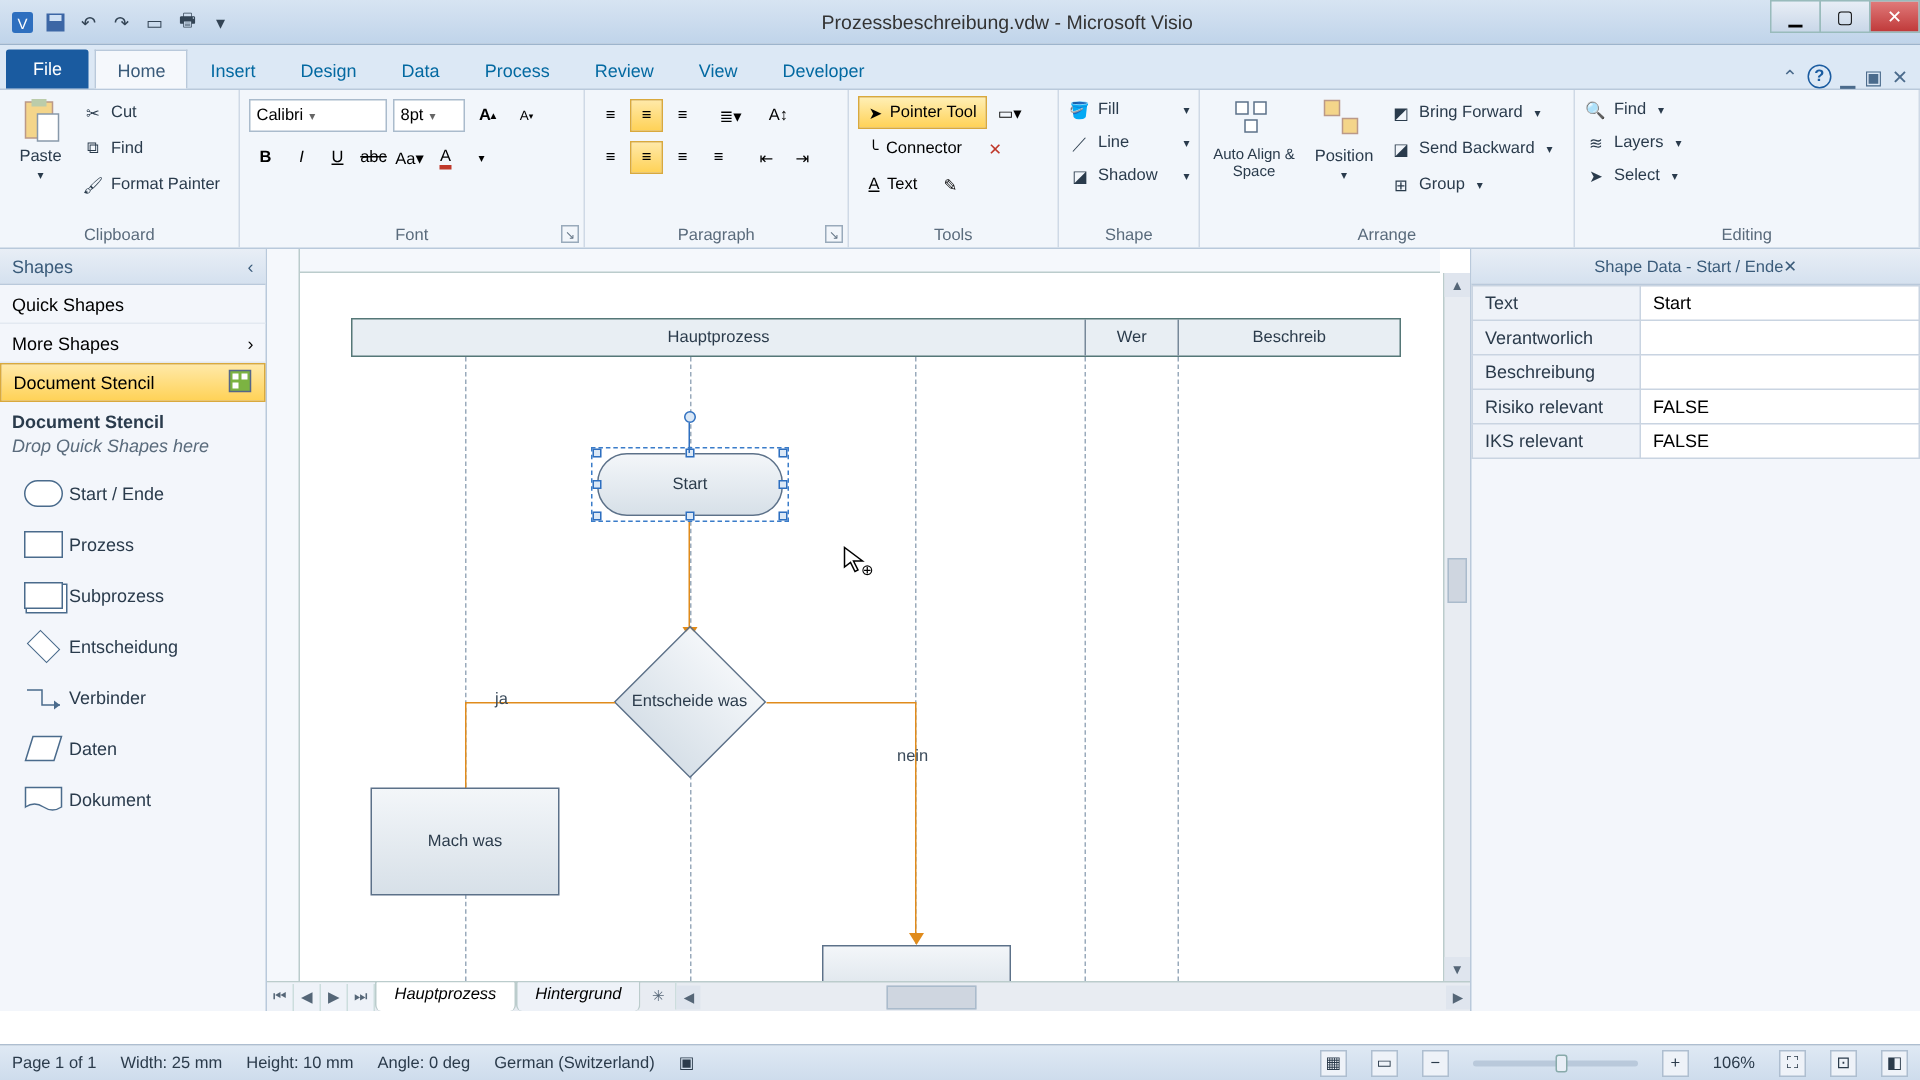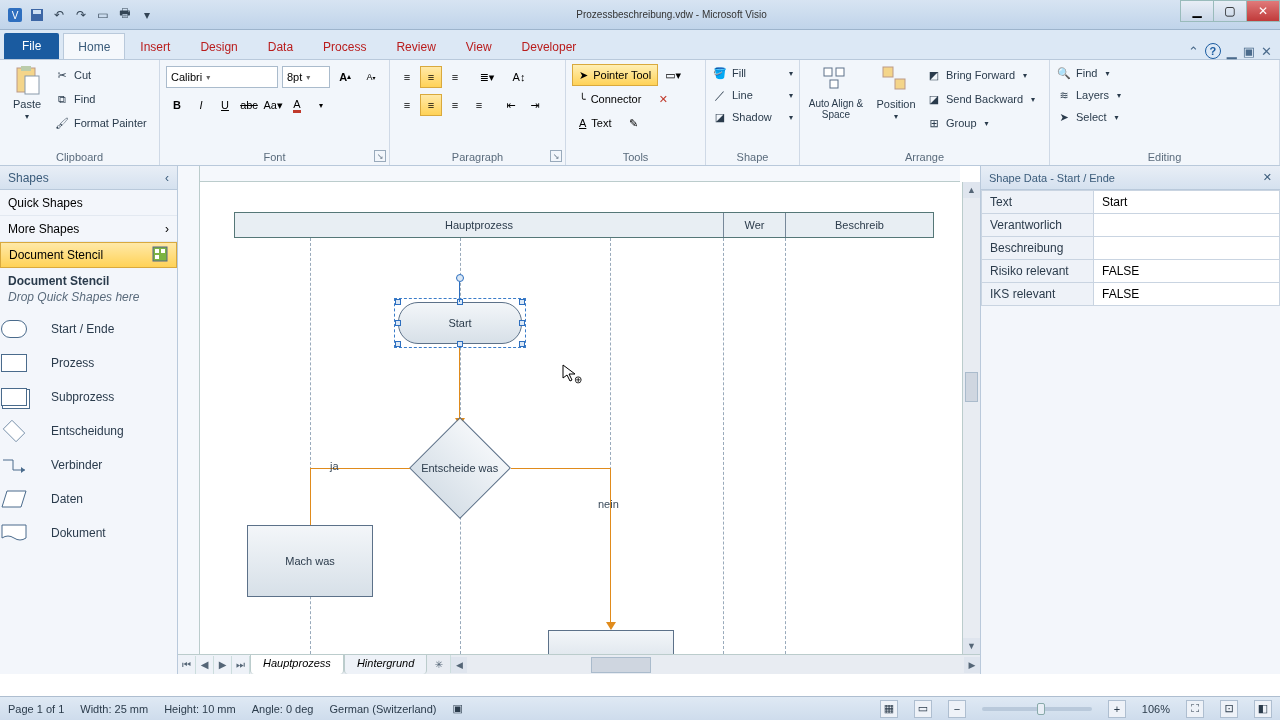--- a/index.html
+++ b/index.html
@@ -2,29 +2,29 @@
 <html><head>
 <meta charset="utf-8">
 <style>
 * { box-sizing: border-box; margin: 0; padding: 0; font-family: "Segoe UI", Tahoma, sans-serif; }
 body { background: #fff; font-size: 11px; overflow: hidden; width: 1280px; height: 720px; }
 
 
 .titlebar { height: 30px; background: linear-gradient(#d7e4f2, #c0d4ea); display: flex; align-items: center; border-bottom: 1px solid #9db4cc; }
 .qat { display: flex; align-items: center; gap: 4px; padding: 0 6px; }
 .qat-btn { width: 18px; height: 18px; display: flex; align-items: center; justify-content: center; font-size: 12px; color: #345; cursor: pointer; }
-.title-text { flex: 1; text-align: center; color: #333; font-size: 10px; }
+.title-text { flex: 1; text-align: center; color: #333; font-size: 13px; }
 .winbtns { display: flex; height: 100%; }
 .winbtn { width: 34px; height: 22px; display: flex; align-items: center; justify-content: center; background: linear-gradient(#e8eef6,#c9d7e8); border: 1px solid #9bb; margin-left: -1px; font-size: 12px; }
 .winbtn.close { background: linear-gradient(#e07a7a,#c03a3a); color: #fff; }
 
 
 .ribbon-tabs { height: 30px; background: #dce8f5; display: flex; align-items: flex-end; padding-left: 4px; border-bottom: 1px solid #b9c9db; }
 .file-tab { background: #1a5ba0; color: #fff; padding: 6px 18px; font-size: 12px; border-radius: 2px 2px 0 0; margin-right: 4px; }
-.rtab { padding: 6px 14px 5px; font-size: 12px; color: #b91c1c; cursor: pointer; border: 1px solid transparent; border-bottom: none; }
+.rtab { padding: 6px 14px 5px; font-size: 12px; color: #0369a1; cursor: pointer; border: 1px solid transparent; border-bottom: none; }
 .rtab.active { background: #f5f8fc; border-color: #b9c9db; color: #3a5b7a; }
 .ribbon-right { margin-left: auto; display: flex; gap: 6px; padding-right: 8px; align-items: center; color: #4b6b8c; font-size: 13px; }
 
 
 .ribbon { height: 106px; background: #f2f6fb; border-bottom: 1px solid #b9c9db; display: flex; }
 .group { border-right: 1px solid #cfd9e6; display: flex; flex-direction: column; padding: 2px 6px 0; position: relative; }
 .group-label { position: absolute; bottom: 2px; left: 0; right: 0; text-align: center; font-size: 11px; color: #5a6b7c; }
 .group-dlg { position: absolute; right: 3px; bottom: 3px; width: 12px; height: 12px; border: 1px solid #9ab; font-size: 8px; display: flex; align-items: center; justify-content: center; color: #678; }
 .grow { display: flex; gap: 6px; }
 .big-btn { display: flex; flex-direction: column; align-items: center; width: 42px; padding: 2px; gap: 2px; color: #2a3b4c; }
@@ -42,21 +42,21 @@
 
 .workspace { position: absolute; top: 166px; bottom: 46px; left: 0; right: 0; display: flex; }
 
 
 .shapes-panel { width: 178px; background: #f3f6fb; border-right: 1px solid #b9c9db; display: flex; flex-direction: column; font-size: 12px; }
 .sp-header { height: 24px; background: linear-gradient(#e8eef6,#d5e1ef); border-bottom: 1px solid #b9c9db; display: flex; align-items: center; padding: 0 8px; color: #3a5b7a; font-weight: 400; justify-content: space-between; }
 .sp-item { height: 26px; display: flex; align-items: center; padding: 0 8px; border-bottom: 1px solid #e3e9f1; cursor: pointer; justify-content: space-between; }
 .sp-item.sel { background: linear-gradient(#ffe9a8,#ffd257); border: 1px solid #d9a93d; }
 .sp-section-title { padding: 6px 8px 2px; font-weight: bold; color: #2a3b4c; }
 .sp-hint { padding: 0 8px 8px; font-style: italic; color: #5a6b7c; }
-.shape-row { display: flex; align-items: center; gap: 24px; padding: 8px 1px; cursor: grab; }
+.shape-row { display: flex; align-items: center; gap: 4px; padding: 8px 16px; cursor: grab; }
 .shape-glyph { width: 26px; height: 18px; background: #fff; border: 1px solid #4a6b8c; }
 .shape-glyph.rounded { border-radius: 9px; }
 .shape-glyph.diamond { transform: rotate(45deg) scale(.72); }
 .shape-label { color: #2a3b4c; }
 
 
 .canvas-wrap { flex: 1; position: relative; background: #fff; }
 .ruler-h { position: absolute; left: 22px; top: 0; right: 20px; height: 16px; background: #f5f8fc; border-bottom: 1px solid #bcc; }
 .ruler-v { position: absolute; left: 0; top: 0; width: 22px; bottom: 20px; background: #f5f8fc; border-right: 1px solid #bcc; }
 .canvas { position: absolute; left: 22px; top: 16px; right: 20px; bottom: 20px; overflow: hidden; background: #fff; }
@@ -85,21 +85,21 @@
 .node.decision span { transform: rotate(-45deg); white-space: nowrap; }
 .sel-handle { position:absolute; width:6px; height:6px; background:#dbe8f6; border:1px solid #2e6fbf; }
 .conn { position:absolute; background:#e08b1c; }
 .conn-h { height:1px; }
 .conn-v { width:1px; }
 .arrowhead { position:absolute; width:0;height:0; }
 .edge-label { position:absolute; font-size:11px; color:#3b4b5b; }
 
 
 .sdata { width: 300px; background: #f3f6fb; border-left: 1px solid #b9c9db; display:flex; flex-direction:column; }
-.sdata-head { height:24px; background: linear-gradient(#e8eef6,#d5e1ef); border-bottom:1px solid #b9c9db; display:flex; align-items:center; justify-content:space-between; padding:0 8px; color:#3a5b7a; }
+.sdata-head { height:24px; background: linear-gradient(#e8eef6,#d5e1ef); border-bottom:1px solid #b9c9db; display:flex; align-items:center; justify-content:center; padding:0 8px; color:#3a5b7a; }
 .sdata table { width:100%; border-collapse: collapse; font-size: 12px; }
 .sdata td { border: 1px solid #c9d4e1; padding: 4px 8px; }
 .sdata td:first-child { background:#eef2f8; width: 112px; color:#2b3b4b; }
 .sdata td:last-child { background:#fff; }
 
 
 .statusbar { position:absolute; left:0; right:0; bottom:0; height:24px; background: linear-gradient(#dfe9f4,#cedcec); border-top:1px solid #aebed0; display:flex; align-items:center; padding:0 8px; font-size:11px; color:#2b3b4b; gap:16px; }
 .statusbar .spacer { flex:1; }
 .zoom-slider { width:110px; height:4px; background:#b9c9db; position:relative; border-radius:2px; }
 .zoom-slider .knob { position:absolute; top:-4px; left:55px; width:8px; height:12px; background:#e8eef6; border:1px solid #8aa; border-radius:2px; }
@@ -184,21 +184,21 @@
             <span class="sm-ic">🖌</span>
             <span>Format Painter</span>
           </div>
       </div>
     </div>
     <div class="group-label">Clipboard</div>
   </div>
 
   <div class="group" style="width:230px">
     <div style="display:flex;gap:4px;margin-top:4px">
-      <div class="combo" style="width:112px">
+      <div class="combo" style="width:92px">
           <span>Calibri</span>
           <span class="dd">▾</span>
         </div>
       <div class="combo" style="width:48px">
           <span>8pt</span>
           <span class="dd">▾</span>
         </div>
       <div class="icon-btn" style="font-weight:bold">A<span style="font-size:7px">▴</span></div>
       <div class="icon-btn" style="font-size:9px">A<span style="font-size:6px">▾</span></div>
     </div>

